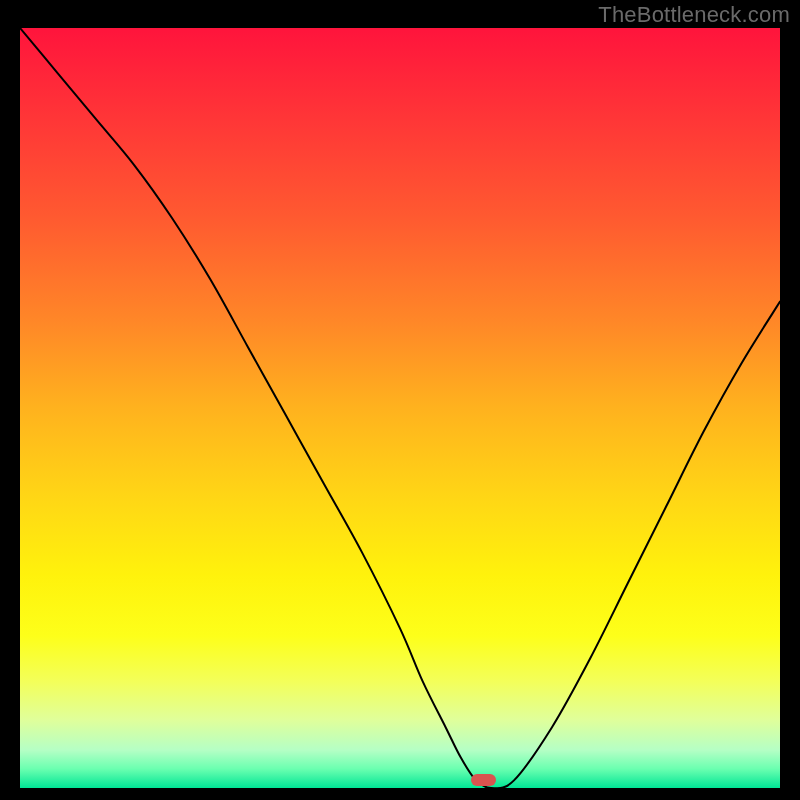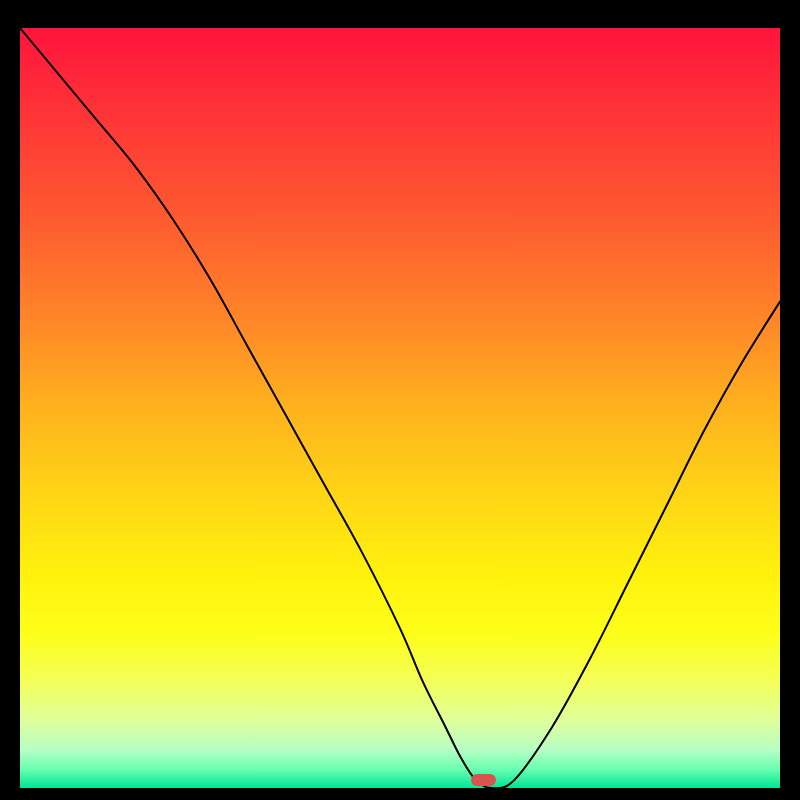--- a/index.html
+++ b/index.html
@@ -45,20 +45,21 @@
   .marker {
     position: absolute;
     background: #d9534f;
     border-radius: 8px;
   }
 </style>
 </head>
 <body>
 
 <div class="frame">
+  <div class="watermark">TheBottleneck.com</div>
 
   <div class="plot-area">
     <svg class="gradient" viewBox="0 0 100 100" preserveAspectRatio="none">
       <defs>
         <linearGradient id="bg" x1="0" y1="0" x2="0" y2="1">
             <stop offset="0%" stop-color="#ff143c"></stop>
             <stop offset="12%" stop-color="#ff3637"></stop>
             <stop offset="25%" stop-color="#ff5a30"></stop>
             <stop offset="38%" stop-color="#ff8528"></stop>
             <stop offset="50%" stop-color="#ffb21e"></stop>

